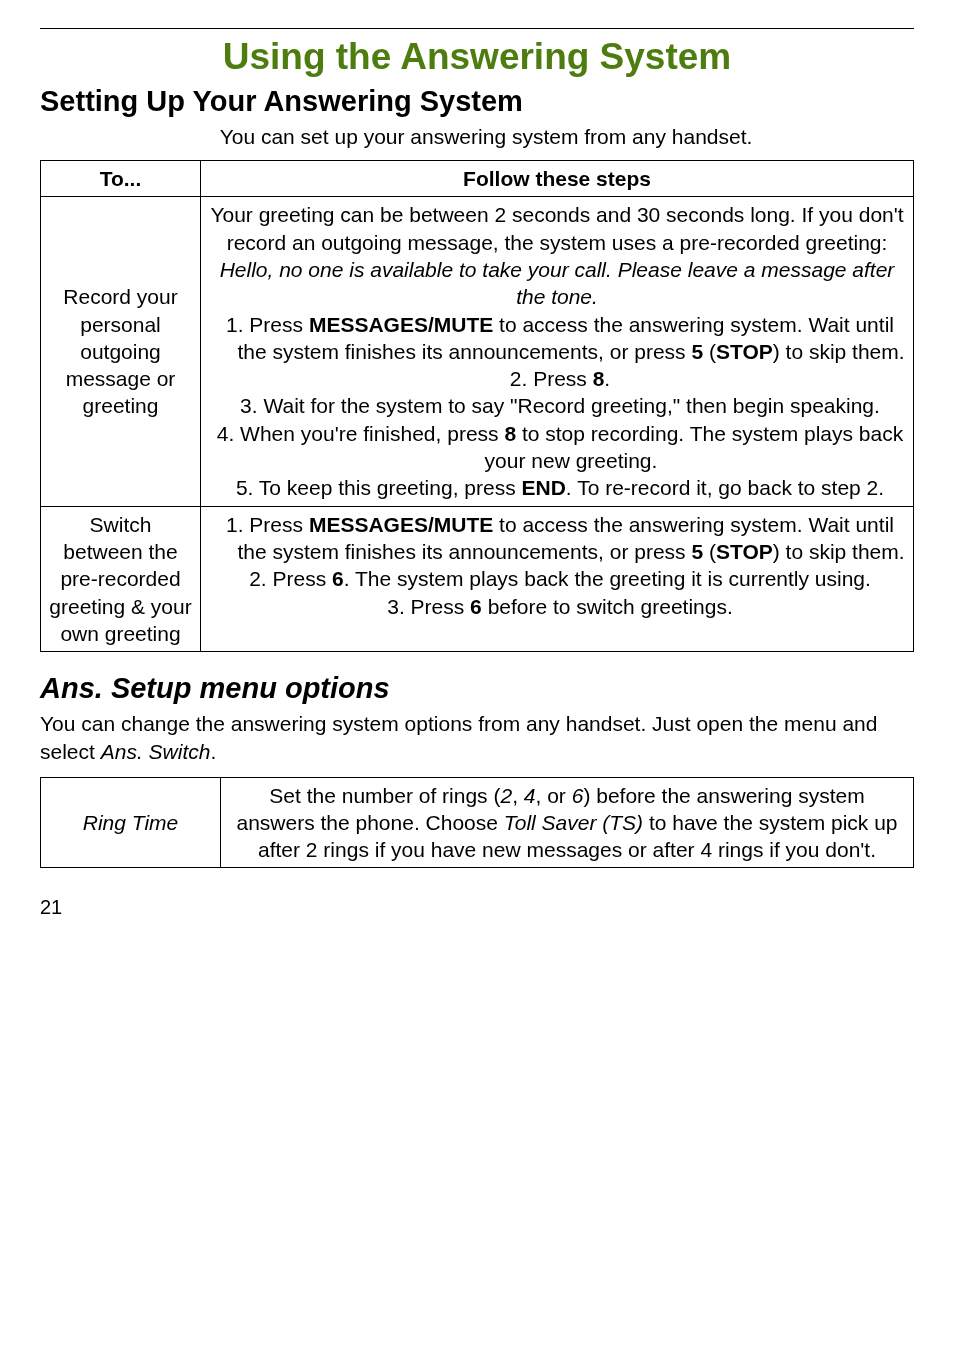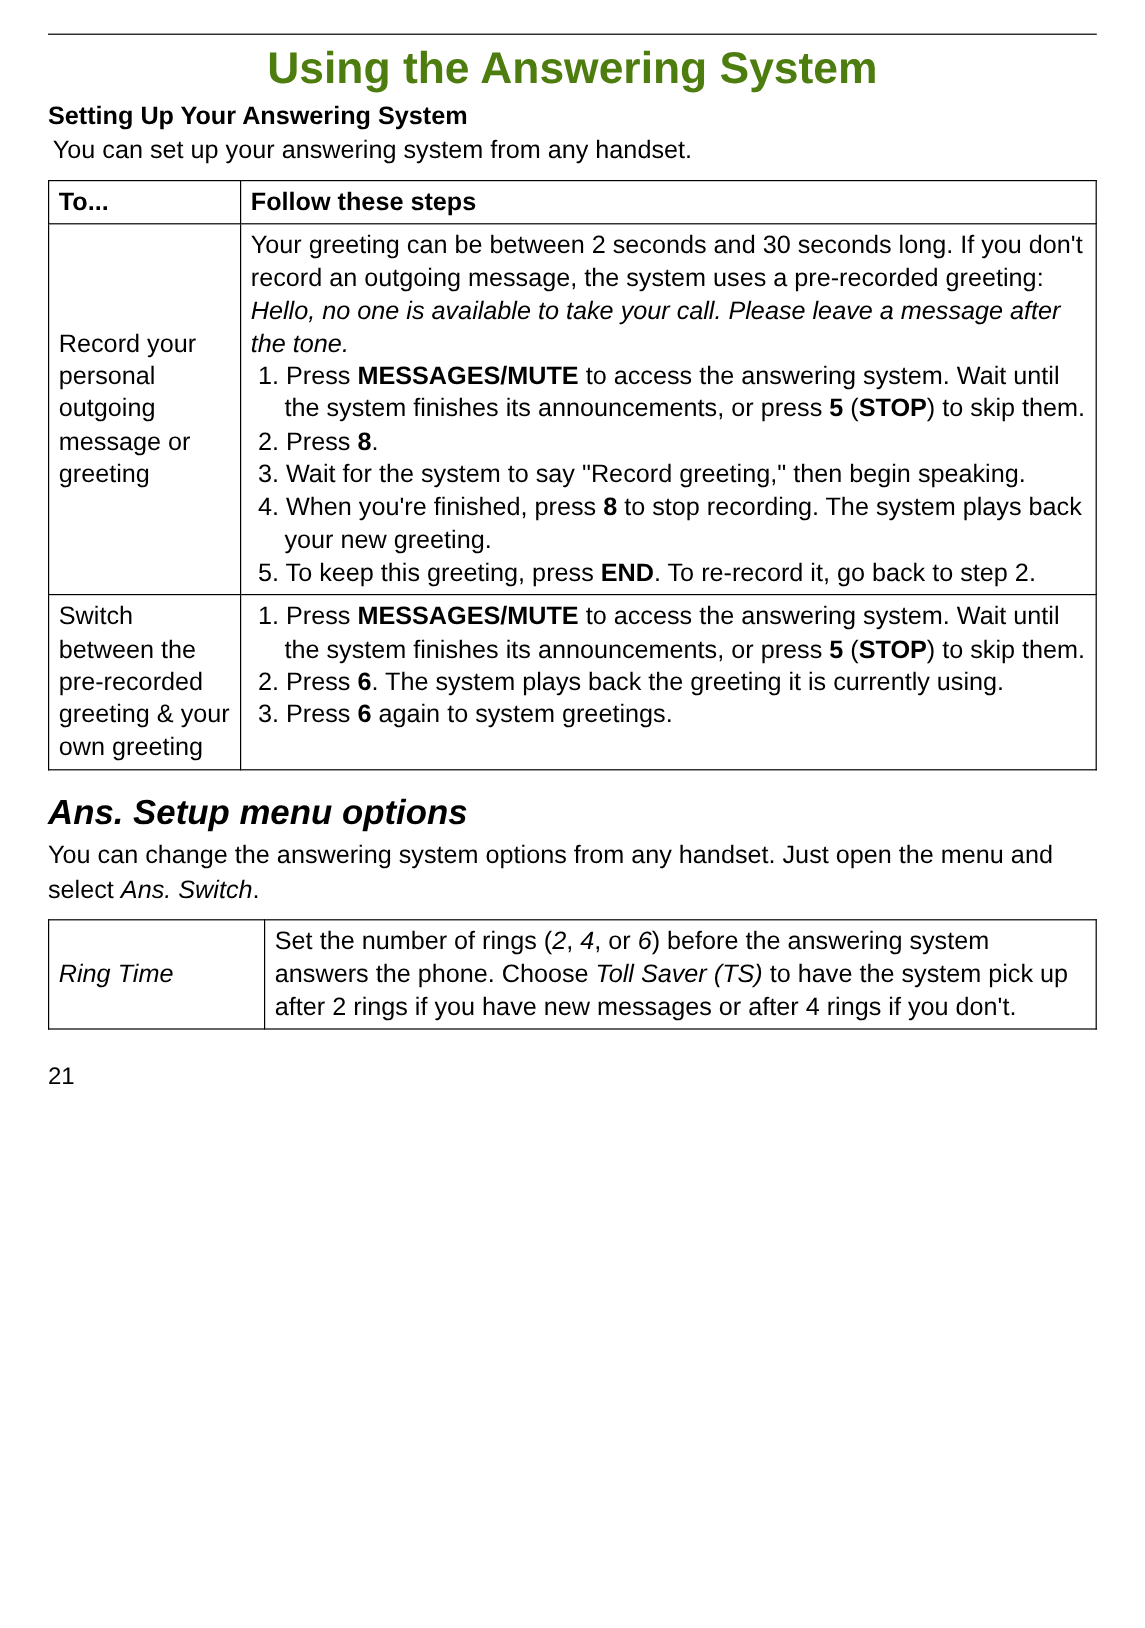--- a/index.html
+++ b/index.html
@@ -18,37 +18,38 @@
     margin-bottom: 4px;
   }
   h1.page-title {
     font-size: 37px;
     font-weight: bold;
     text-align: center;
     margin: 0 0 2px 0;
     color: #4d7c0f;
   }
   h2.section-heading {
-    font-size: 21px;
+    font-size: 29px;
     font-weight: bold;
     margin: 0;
   }
   p.intro {
-    margin: 2px 0 10px 4px;
+    margin: 2px 0 10px 18px;
+    text-align: center;
   }
   table {
     border-collapse: collapse;
     width: 100%;
     margin-bottom: 18px;
   }
   td, th {
     border: 1.5px solid #000;
     padding: 4px 8px;
     vertical-align: top;
-    text-align: left;
+    text-align: center;
   }
   th.to-col {
     width: 160px;
     font-weight: bold;
   }
   th.steps-col {
     font-weight: bold;
   }
   td.row-label {
     vertical-align: middle;
@@ -125,21 +126,21 @@
       </ol>
     </td>
   </tr>
 
   <tr>
     <td class="row-label">Switch between the pre-recorded greeting &amp; your own greeting</td>
     <td>
       <ol class="steps">
         <li><span>1. Press </span><span class="bold-sans">MESSAGES/MUTE</span><span> to access the answering system. Wait until the system finishes its announcements, or press </span><span class="bold-sans">5</span><span> (</span><span class="bold-sans">STOP</span><span>) to skip them.</span></li>
         <li><span>2. Press </span><span class="bold-sans">6</span><span>. The system plays back the greeting it is currently using.</span></li>
-        <li><span>3. Press </span><span class="bold-sans">6</span><span> again to system greetings.</span></li>
+        <li><span>3. Press </span><span class="bold-sans">6</span><span> before to switch greetings.</span></li>
       </ol>
     </td>
   </tr>
 
 </tbody>
   </table>
 
 <h3 class="sub-heading">Ans. Setup menu options</h3>
 
 <p class="sub-intro">

